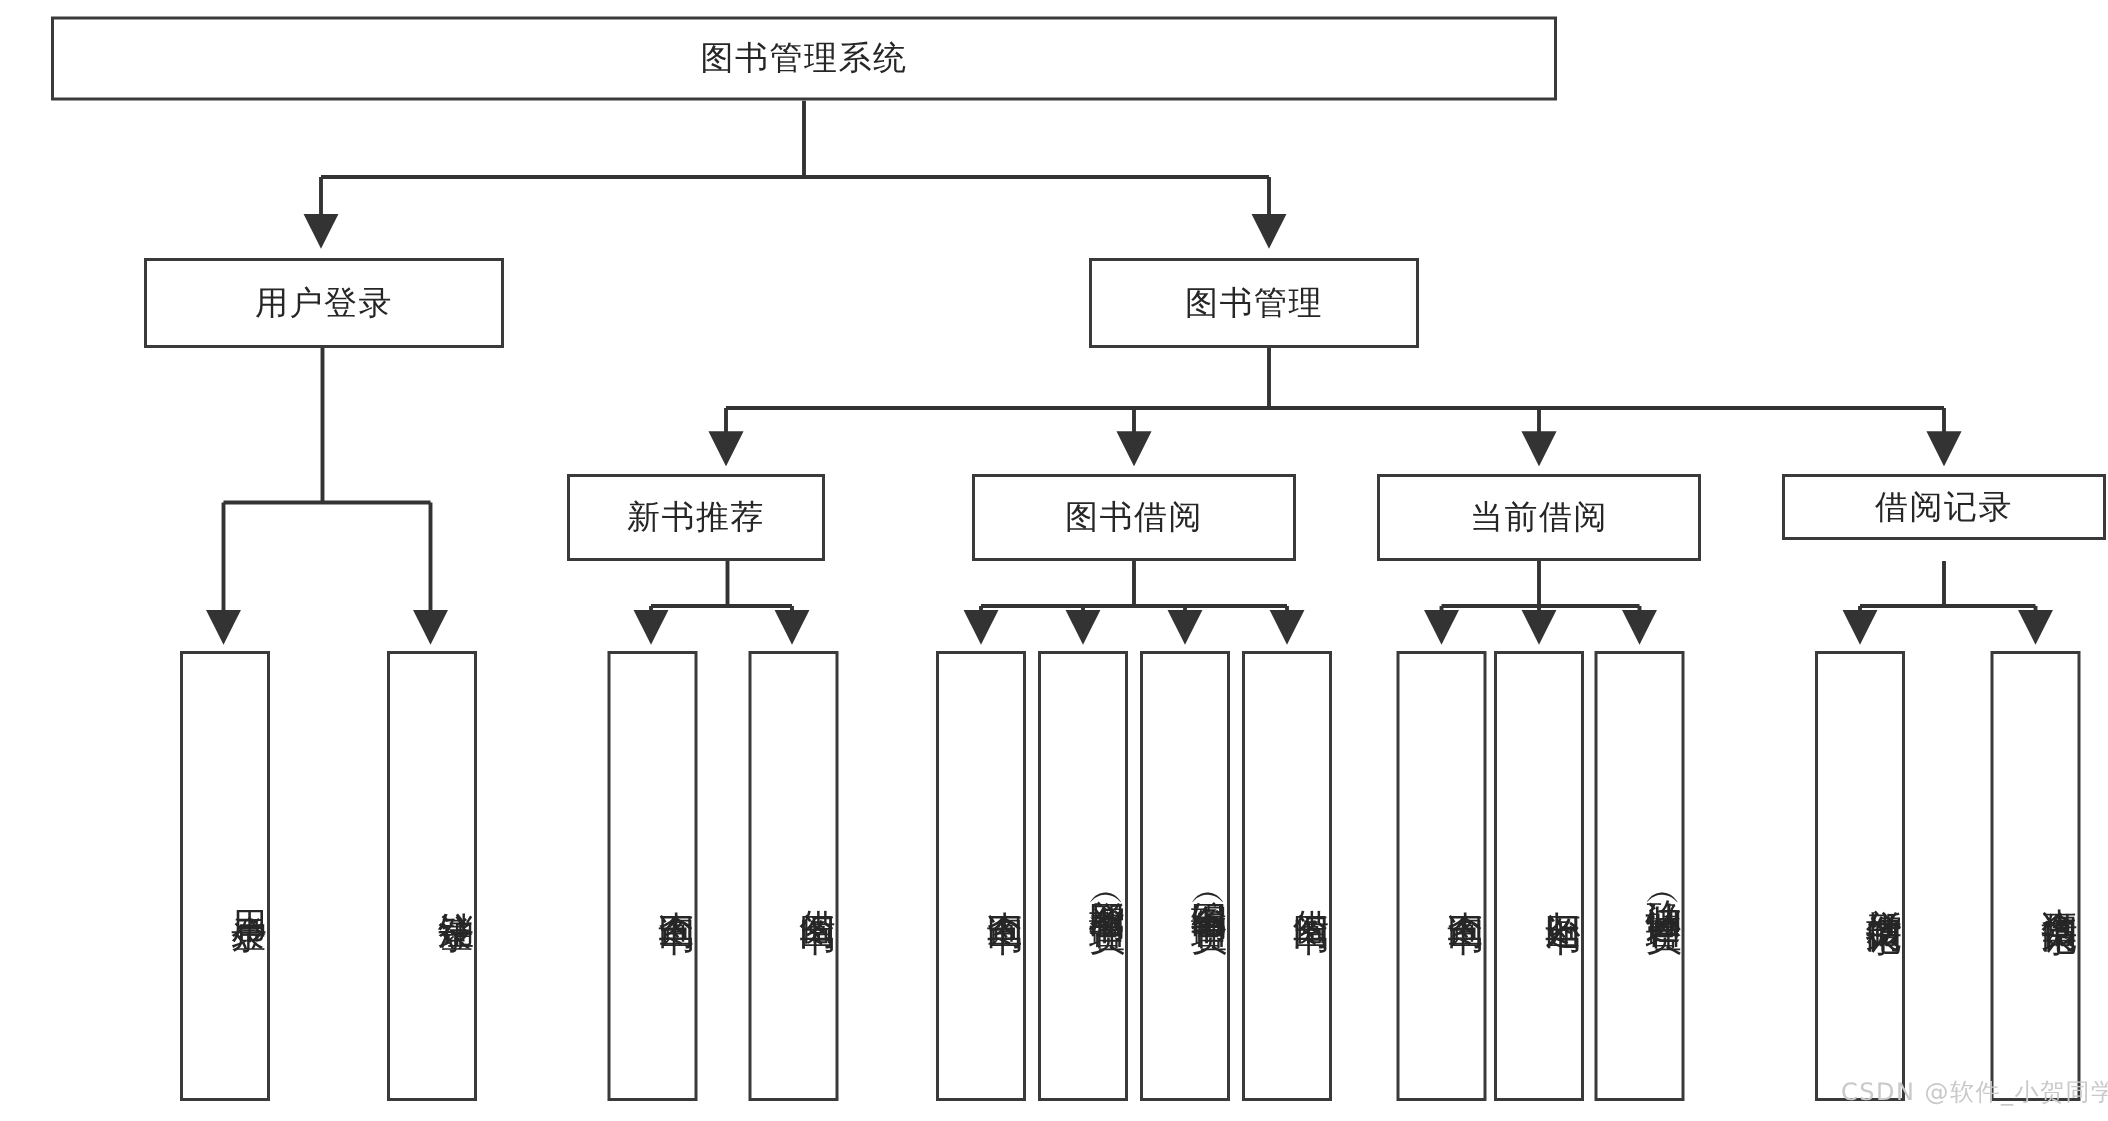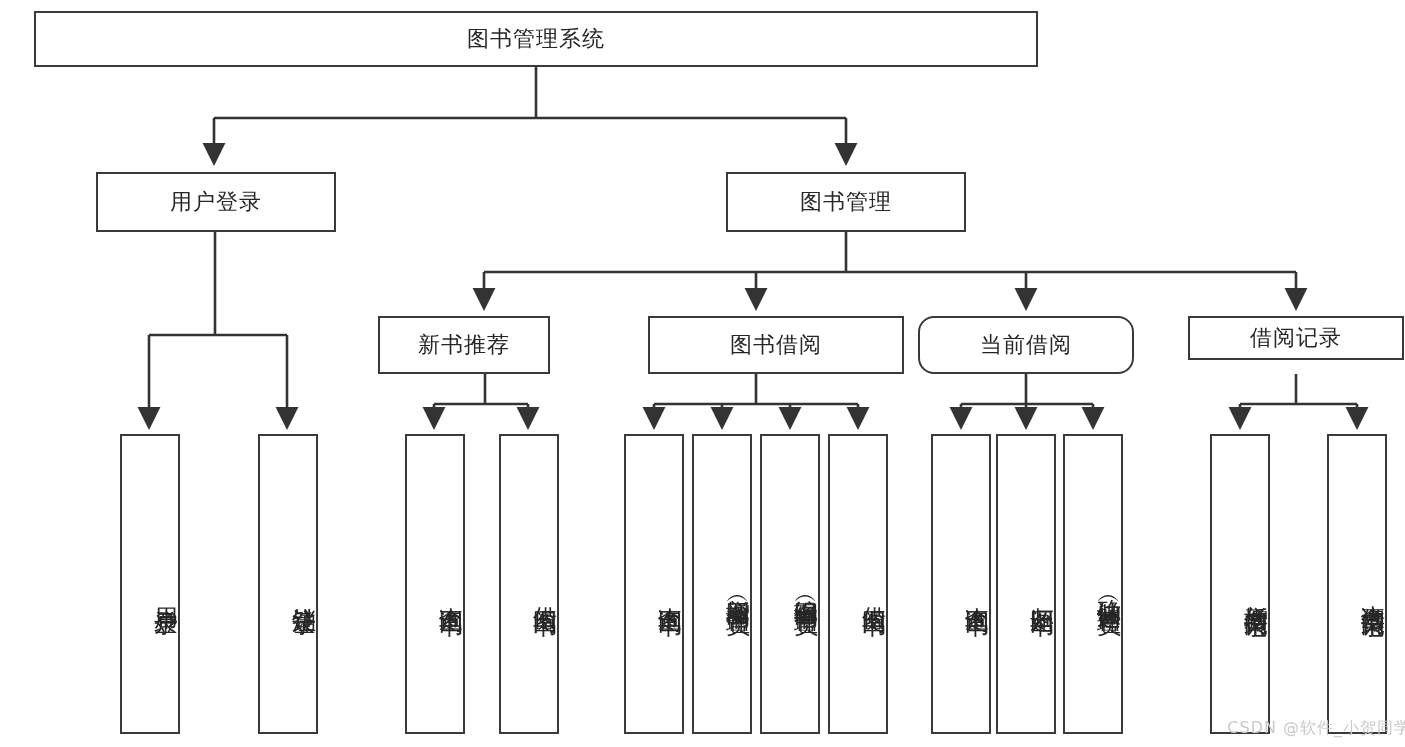--- a/index.html
+++ b/index.html
@@ -88,31 +88,31 @@
     </g>
   </svg>
 
   <div class="node horizontal node-title" style="left:18px;top:11px;width:1004px;height:56px;">
     <span>图书管理系统</span>
   </div>
 
   <div class="node horizontal" style="left:80px;top:172px;width:240px;height:60px;">
     <span>用户登录</span>
   </div>
-  <div class="node horizontal" style="left:710px;top:172px;width:240px;height:60px;">
+  <div class="node horizontal" style="left:710px;top:172px;width:220px;height:60px;">
     <span>图书管理</span>
   </div>
 
   <div class="node horizontal" style="left:362px;top:316px;width:172px;height:58px;">
     <span>新书推荐</span>
   </div>
-  <div class="node horizontal" style="left:632px;top:316px;width:256px;height:58px;">
+  <div class="node horizontal" style="left:632px;top:316px;width:216px;height:58px;">
     <span>图书借阅</span>
   </div>
-  <div class="node horizontal" style="left:902px;top:316px;width:216px;height:58px;border-radius:16px;">
+  <div class="node horizontal" style="left:902px;top:316px;width:216px;height:58px;">
     <span>当前借阅</span>
   </div>
   <div class="node horizontal" style="left:1172px;top:316px;width:216px;height:44px;">
     <span>借阅记录</span>
   </div>
 
   <div class="node vertical" style="left:104px;top:434px;width:60px;height:300px;">
     <span>用户登录</span>
   </div>
   <div class="node vertical" style="left:242px;top:434px;width:60px;height:300px;">

